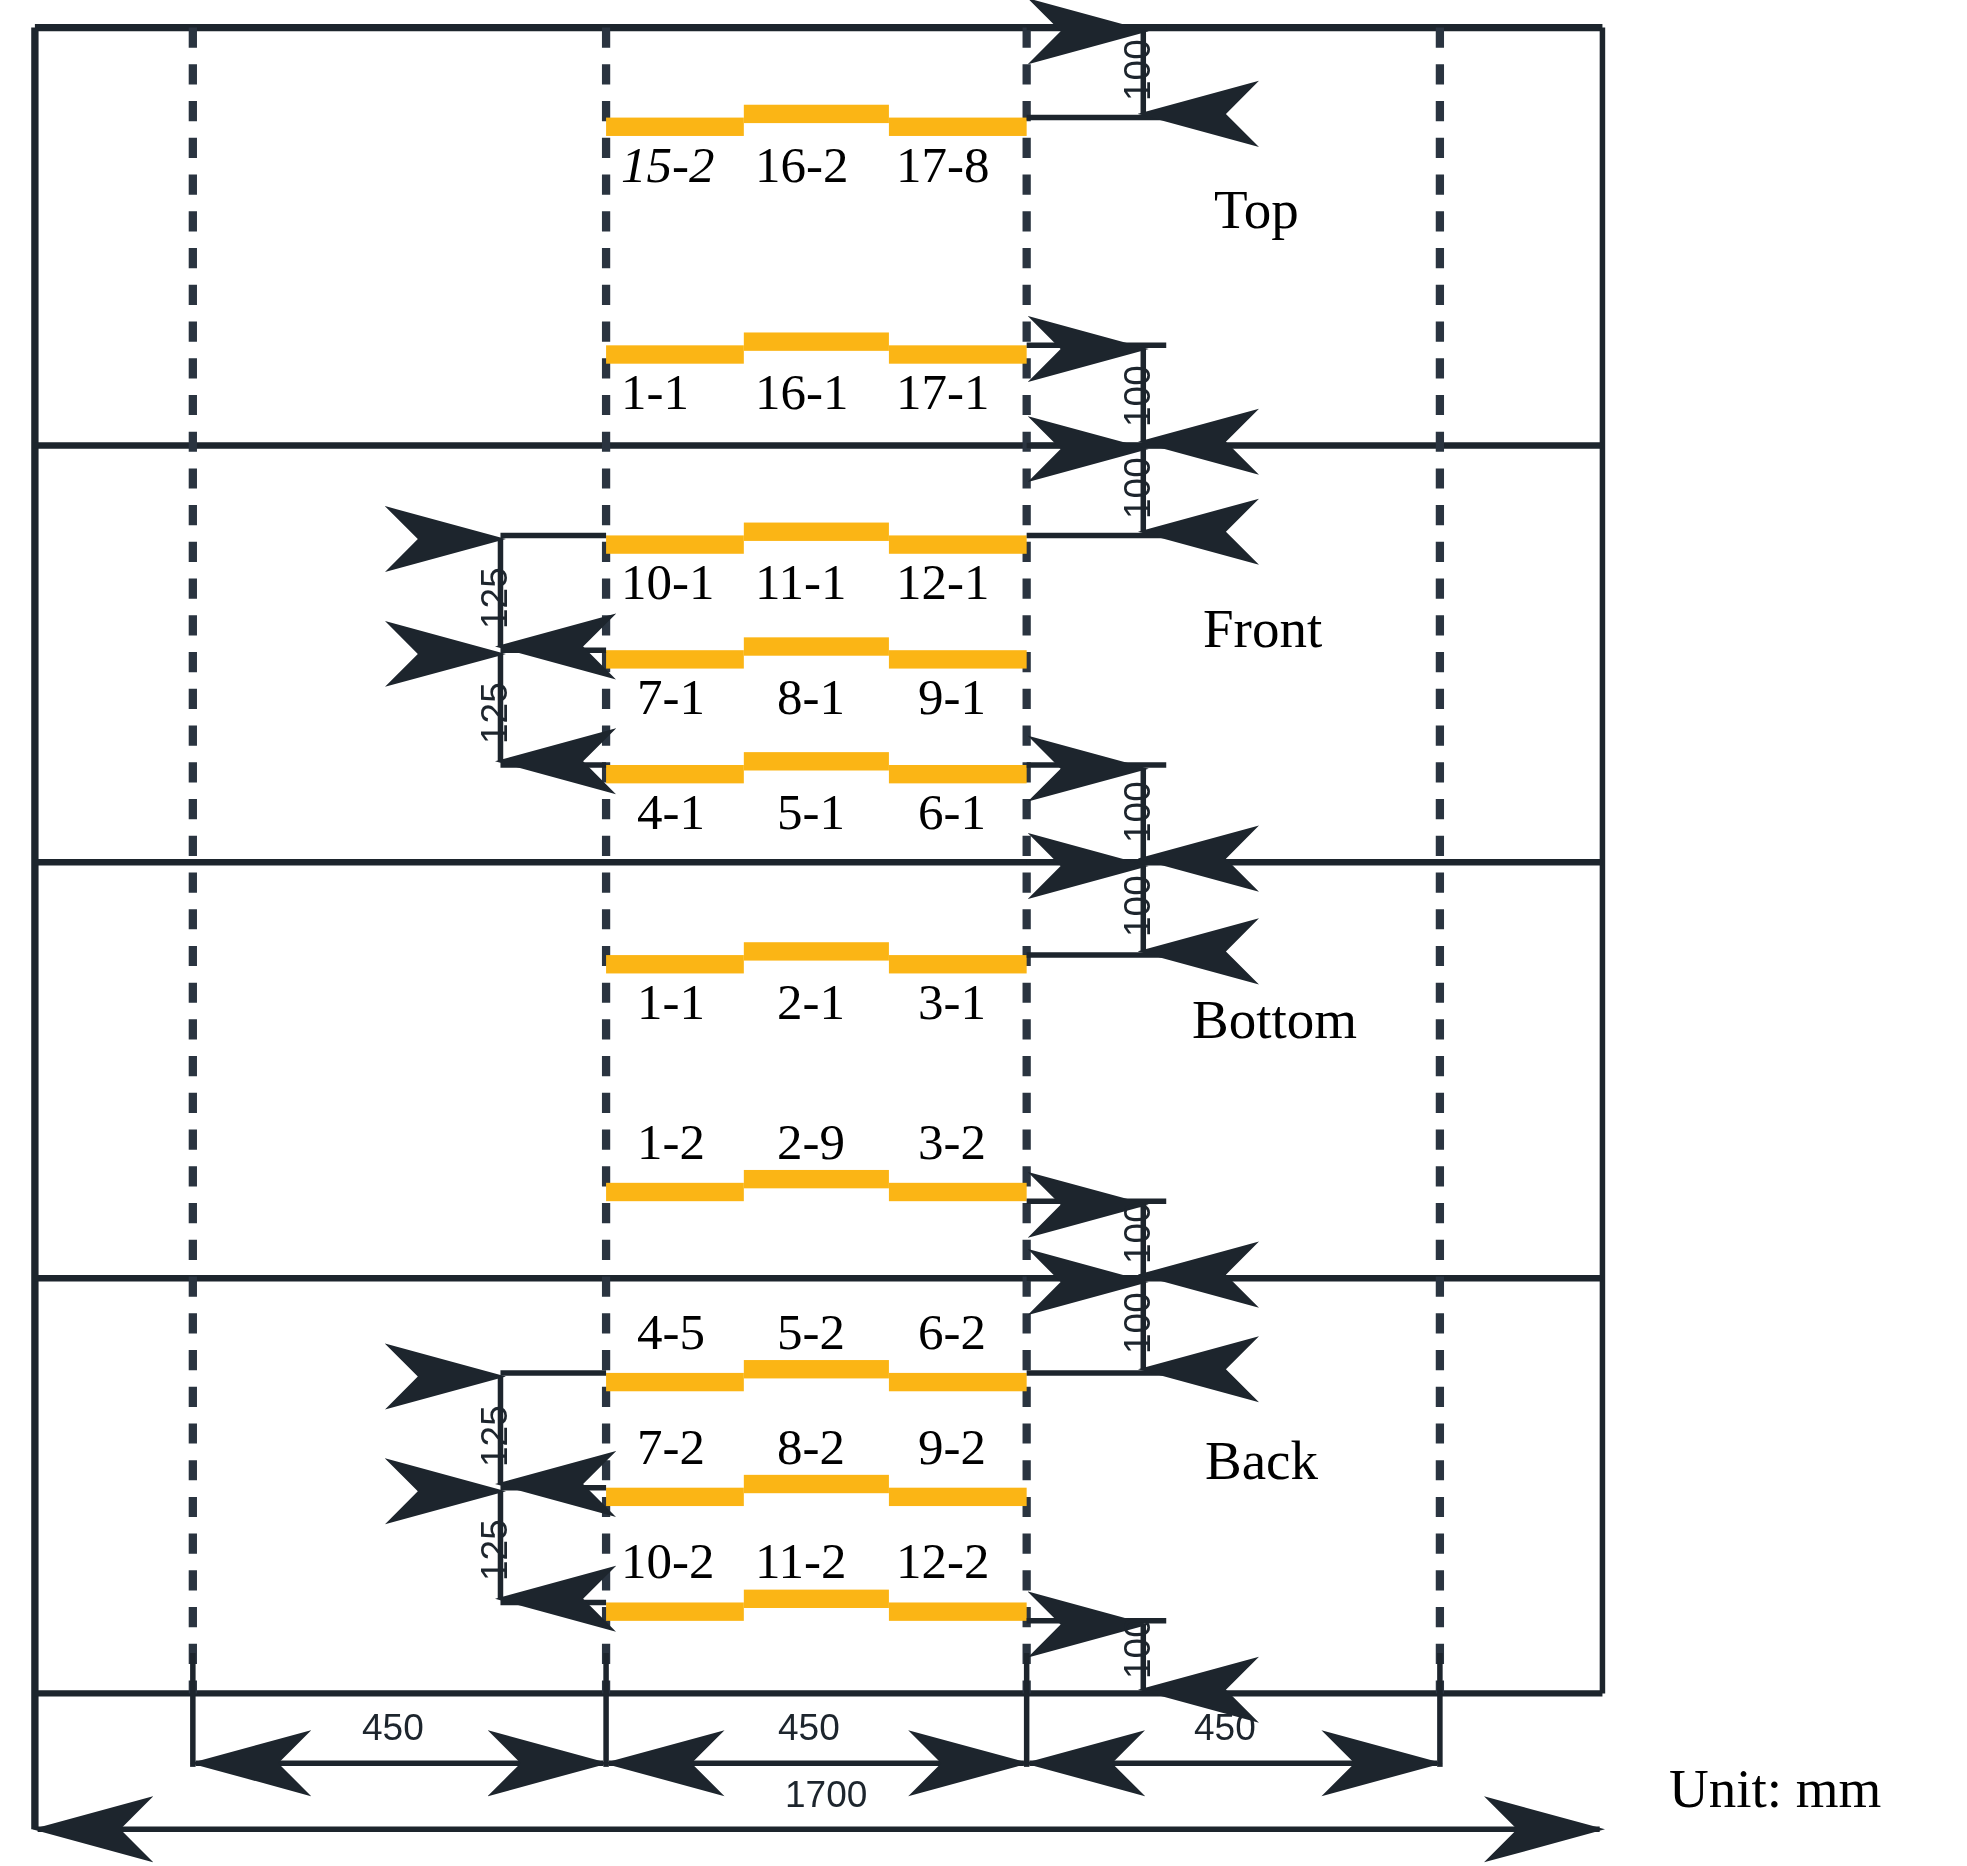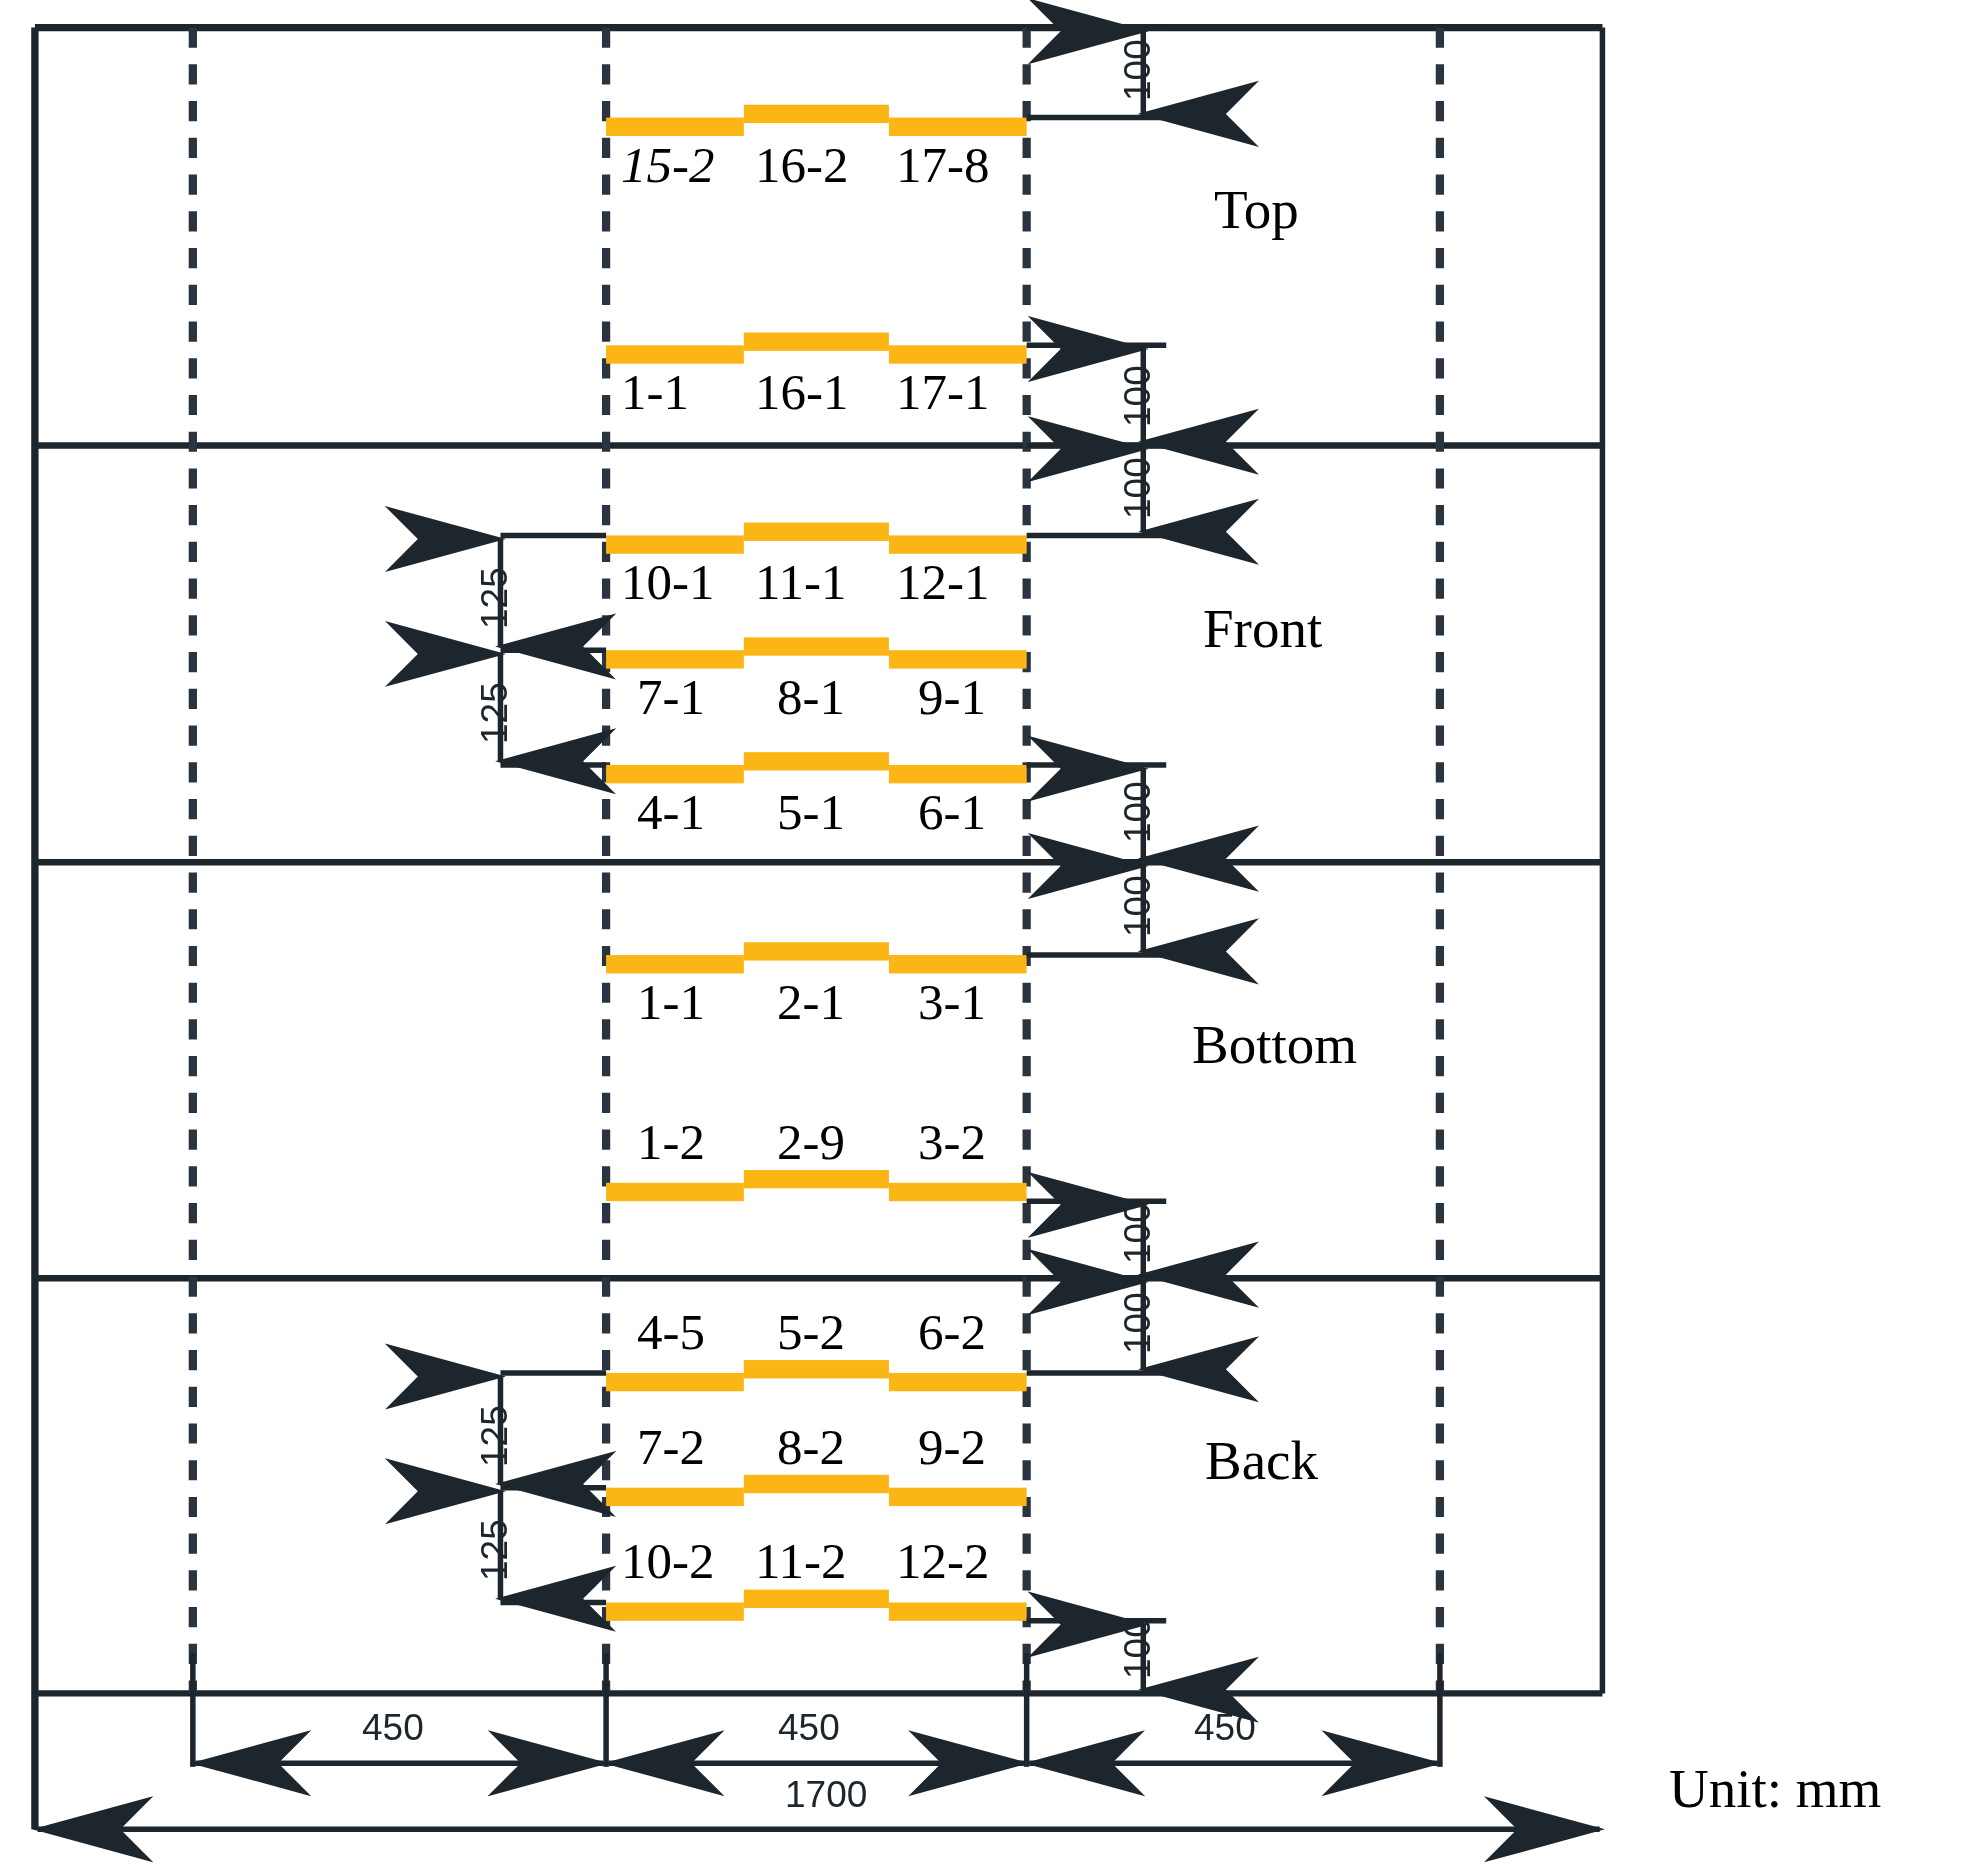--- a/index.html
+++ b/index.html
@@ -215,21 +215,21 @@
 <div class="lbl bar-id" style="left:637px;top:1422px;">7-2</div>
 <div class="lbl bar-id" style="left:777px;top:1422px;">8-2</div>
 <div class="lbl bar-id" style="left:918px;top:1422px;">9-2</div>
 
 <div class="lbl bar-id" style="left:621px;top:1536px;">10-2</div>
 <div class="lbl bar-id" style="left:755px;top:1536px;">11-2</div>
 <div class="lbl bar-id" style="left:896px;top:1536px;">12-2</div>
 
 <div class="lbl face" style="left:1214px;top:182px;">Top</div>
 <div class="lbl face" style="left:1203px;top:601px;">Front</div>
-<div class="lbl face" style="left:1192px;top:1017px;text-align:center;">Bottom</div>
+<div class="lbl face" style="left:1192px;top:992px;text-align:center;">Bottom</div>
 <div class="lbl face" style="left:1205px;top:1433px;">Back</div>
 
 <div class="lbl dimtxt rot" style="left:1119px;top:101px;">100</div>
 <div class="lbl dimtxt rot" style="left:1119px;top:427px;">100</div>
 <div class="lbl dimtxt rot" style="left:1119px;top:519px;">100</div>
 <div class="lbl dimtxt rot" style="left:1119px;top:843px;">100</div>
 <div class="lbl dimtxt rot" style="left:1119px;top:937px;">100</div>
 <div class="lbl dimtxt rot" style="left:1119px;top:1264px;">100</div>
 <div class="lbl dimtxt rot" style="left:1119px;top:1354px;">100</div>
 <div class="lbl dimtxt rot" style="left:1119px;top:1679px;">100</div>

